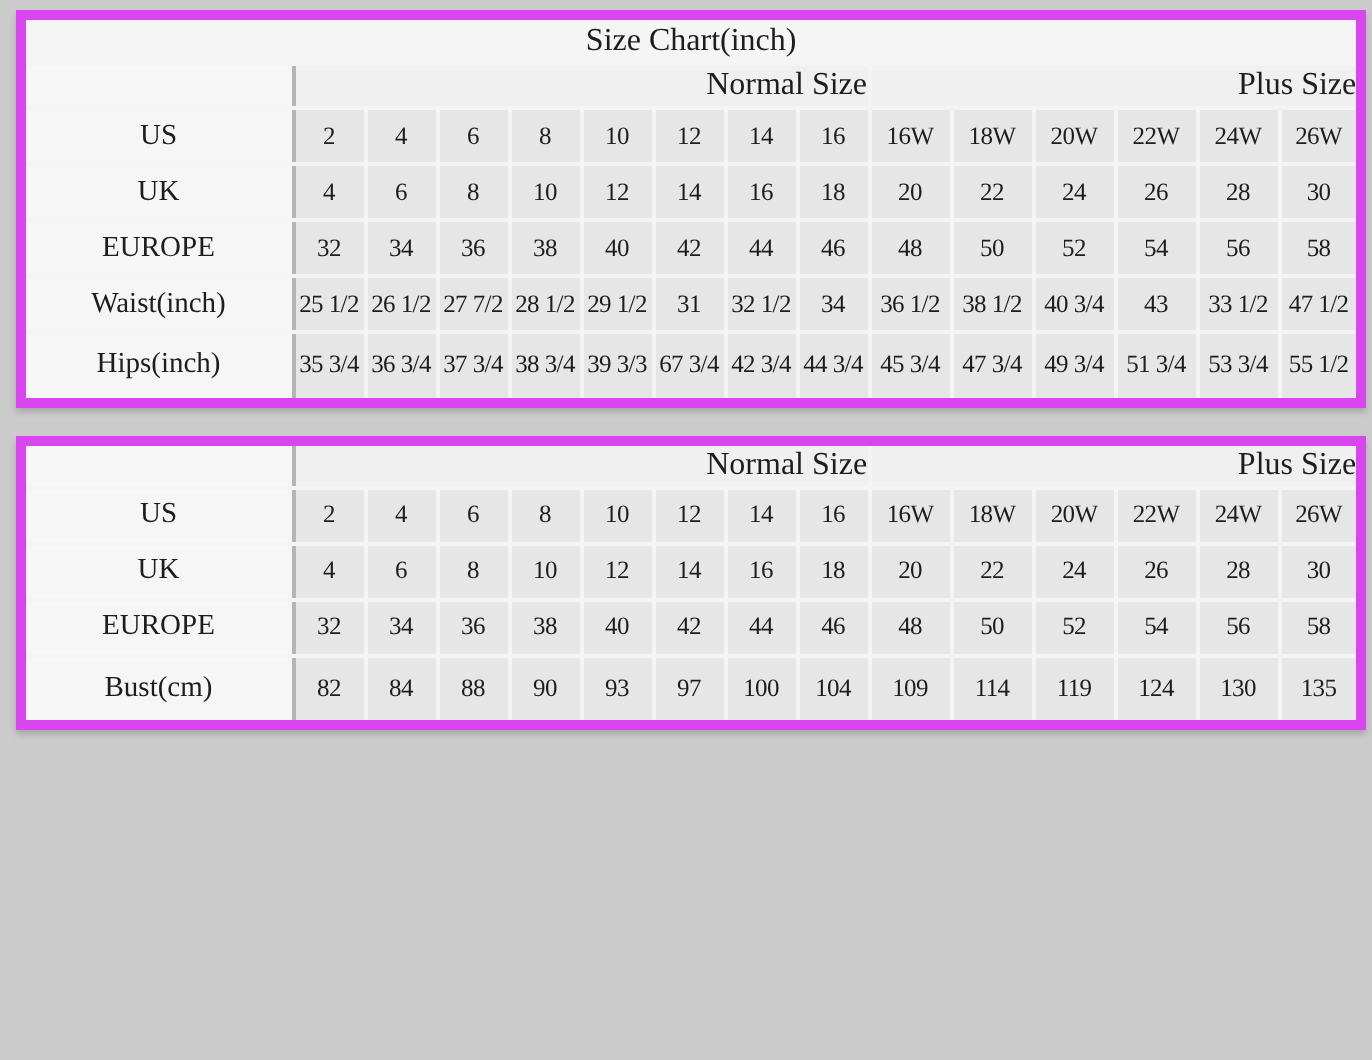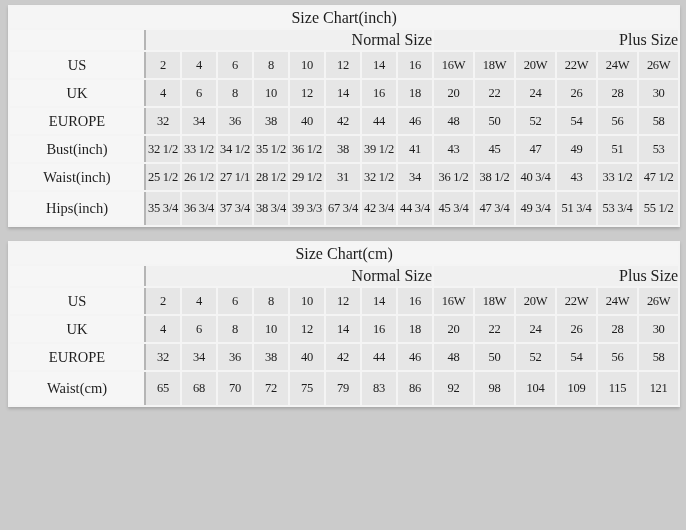--- a/index.html
+++ b/index.html
@@ -9,21 +9,21 @@
     font-family: "Liberation Serif", serif;
     color: #1d1d1d;
     overflow: hidden;
   }
   .page { padding: 5px 6px 6px 8px; }
   table.size-chart {
     width: 672px;
     table-layout: fixed;
     border-collapse: collapse;
     background: #ef4444;
-    border: 1px solid #d946ef;
+    border: 5px solid #d946ef;
     box-shadow: 0 2px 3px rgba(0,0,0,0.18);
   }
   .table-gap { height: 14px; }
   col.c-label { width: 136px; }
   col.c-normal { width: 36px; }
   col.c-plus  { width: 41px; }
   th, td {
     border: 2px solid #f4f4f4;
     text-align: center;
     vertical-align: middle;
@@ -141,41 +141,24 @@
           <td class="value-cell">44</td>
           <td class="value-cell">46</td>
           <td class="value-cell">48</td>
           <td class="value-cell">50</td>
           <td class="value-cell">52</td>
           <td class="value-cell">54</td>
           <td class="value-cell">56</td>
           <td class="value-cell">58</td>
         </tr>
         <tr>
-          <td class="label-cell">Bust(inch)</td>
-          <td class="value-cell">32 1/2</td>
-          <td class="value-cell">33 1/2</td>
-          <td class="value-cell">34 1/2</td>
-          <td class="value-cell">35 1/2</td>
-          <td class="value-cell">36 1/2</td>
-          <td class="value-cell">38</td>
-          <td class="value-cell">39 1/2</td>
-          <td class="value-cell">41</td>
-          <td class="value-cell">43</td>
-          <td class="value-cell">45</td>
-          <td class="value-cell">47</td>
-          <td class="value-cell">49</td>
-          <td class="value-cell">51</td>
-          <td class="value-cell">53</td>
-        </tr>
-        <tr>
           <td class="label-cell">Waist(inch)</td>
           <td class="value-cell">25 1/2</td>
           <td class="value-cell">26 1/2</td>
-          <td class="value-cell">27 1/1</td>
+          <td class="value-cell">27 7/2</td>
           <td class="value-cell">28 1/2</td>
           <td class="value-cell">29 1/2</td>
           <td class="value-cell">31</td>
           <td class="value-cell">32 1/2</td>
           <td class="value-cell">34</td>
           <td class="value-cell">36 1/2</td>
           <td class="value-cell">38 1/2</td>
           <td class="value-cell">40 3/4</td>
           <td class="value-cell">43</td>
           <td class="value-cell">33 1/2</td>
@@ -215,23 +198,20 @@
         <col class="c-normal">
         <col class="c-normal">
       <col class="c-plus">
         <col class="c-plus">
         <col class="c-plus">
         <col class="c-plus">
         <col class="c-plus">
         <col class="c-plus">
     </colgroup>
     <thead>
-      <tr class="title-row">
-        <th colspan="15">Size Chart(cm)</th>
-      </tr>
       <tr class="group-row">
         <th class="corner"></th>
         <th colspan="8">Normal Size</th>
         <th colspan="6" class="plus">Plus Size</th>
       </tr>
     </thead>
     <tbody>
         <tr>
           <td class="label-cell">US</td>
           <td class="value-cell">2</td>
@@ -277,32 +257,32 @@
           <td class="value-cell">44</td>
           <td class="value-cell">46</td>
           <td class="value-cell">48</td>
           <td class="value-cell">50</td>
           <td class="value-cell">52</td>
           <td class="value-cell">54</td>
           <td class="value-cell">56</td>
           <td class="value-cell">58</td>
         </tr>
         <tr>
-          <td class="label-cell">Waist(cm)</td>
-          <td class="value-cell">65</td>
-          <td class="value-cell">68</td>
-          <td class="value-cell">70</td>
-          <td class="value-cell">72</td>
-          <td class="value-cell">75</td>
-          <td class="value-cell">79</td>
-          <td class="value-cell">83</td>
-          <td class="value-cell">86</td>
-          <td class="value-cell">92</td>
-          <td class="value-cell">98</td>
+          <td class="label-cell">Bust(cm)</td>
+          <td class="value-cell">82</td>
+          <td class="value-cell">84</td>
+          <td class="value-cell">88</td>
+          <td class="value-cell">90</td>
+          <td class="value-cell">93</td>
+          <td class="value-cell">97</td>
+          <td class="value-cell">100</td>
           <td class="value-cell">104</td>
           <td class="value-cell">109</td>
-          <td class="value-cell">115</td>
-          <td class="value-cell">121</td>
+          <td class="value-cell">114</td>
+          <td class="value-cell">119</td>
+          <td class="value-cell">124</td>
+          <td class="value-cell">130</td>
+          <td class="value-cell">135</td>
         </tr>
       </tbody>
   </table>
 
 </div>
 
 </body></html>

